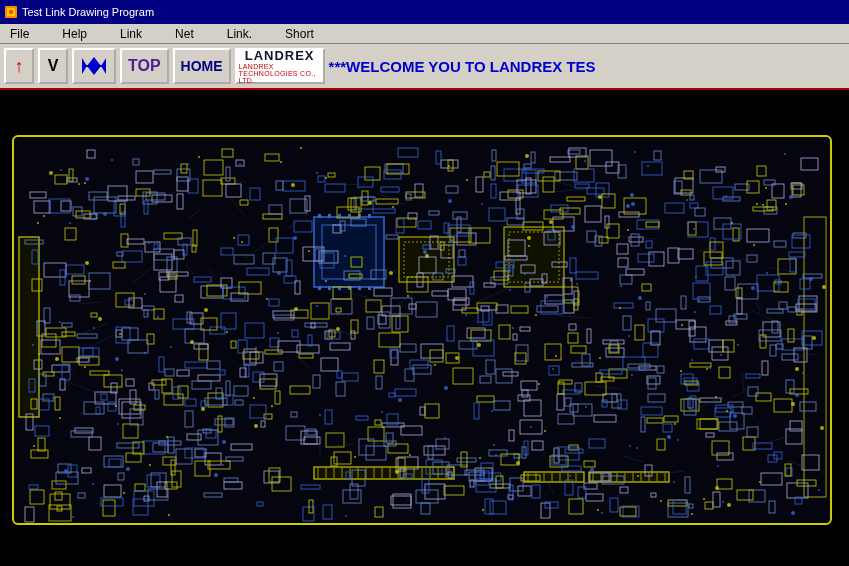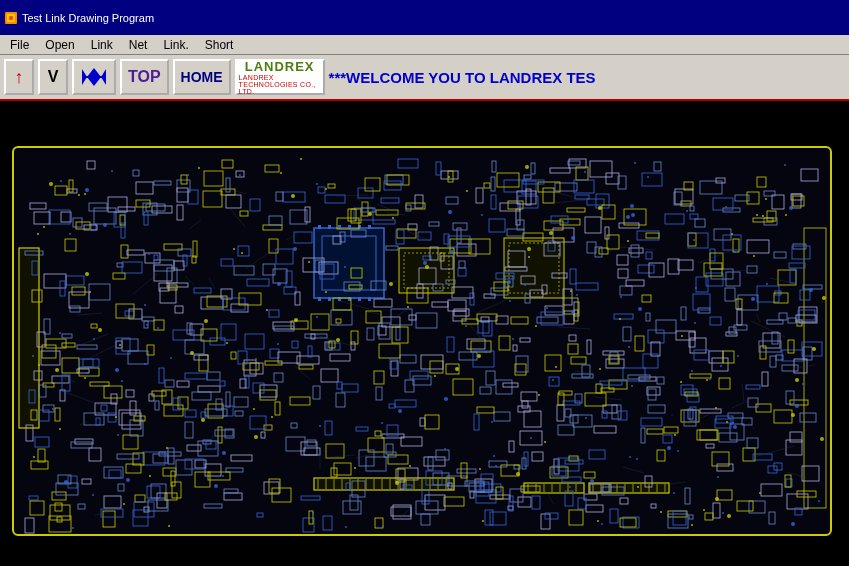--- a/index.html
+++ b/index.html
@@ -1,36 +1,37 @@
 <!DOCTYPE html>
 <html><head>
   <meta charset="utf-8">
   <style>
     * { margin: 0; padding: 0; box-sizing: border-box; }
     body { width: 849px; height: 566px; overflow: hidden; font-family: 'Arial', sans-serif; font-size: 12px; background: #c0c0c0; }
 
     
     #titlebar {
-      height: 35px;
+      height: 24px;
       background: #000080;
       display: flex;
       align-items: center;
       padding: 0 4px;
       color: white;
       font-size: 11px;
     }
 
     
     #menubar {
       height: 20px;
       background: #d4d0c8;
       display: flex;
       align-items: center;
       padding: 0 2px;
       border-bottom: 1px solid #808080;
+      gap: 17px;
     }
     .menu-item {
       padding: 1px 8px;
       color: #000;
       font-size: 12px;
       cursor: pointer;
     }
 
     
     #toolbar {
@@ -65,21 +66,21 @@
       width: 90px;
       background: white;
       border: 2px outset #fff;
       display: flex;
       flex-direction: column;
       align-items: center;
       justify-content: center;
       padding: 2px;
     }
     .landrex-top {
-      color: #4d7c0f;
+      color: #0f172a;
       font-size: 13px;
       font-weight: bold;
       letter-spacing: 1px;
     }
     .landrex-bottom {
       color: #cc0000;
       font-size: 7px;
       letter-spacing: 0.3px;
     }
     .welcome-text {
@@ -128,21 +129,21 @@
       <rect x="1" y="1" width="12" height="12" fill="#ff8800" rx="1"></rect>
       <rect x="3" y="3" width="8" height="8" fill="#ffcc00" rx="1"></rect>
       <rect x="5" y="5" width="4" height="4" fill="#ff4400" rx="1"></rect>
     </svg>
   </span>
   <span>Test Link Drawing Program</span>
 </div>
 
 <div id="menubar">
   <span class="menu-item">File</span>
-  <span class="menu-item">Open</span>
+  <span class="menu-item">Help</span>
   <span class="menu-item">Link</span>
   <span class="menu-item">Net</span>
   <span class="menu-item">Link.</span>
   <span class="menu-item">Short</span>
 </div>
 
 <div id="toolbar">
   <button class="tb-btn red-arrow">↑</button>
   <button class="tb-btn checkmark">V</button>
   <button class="tb-btn nav-arrows">

